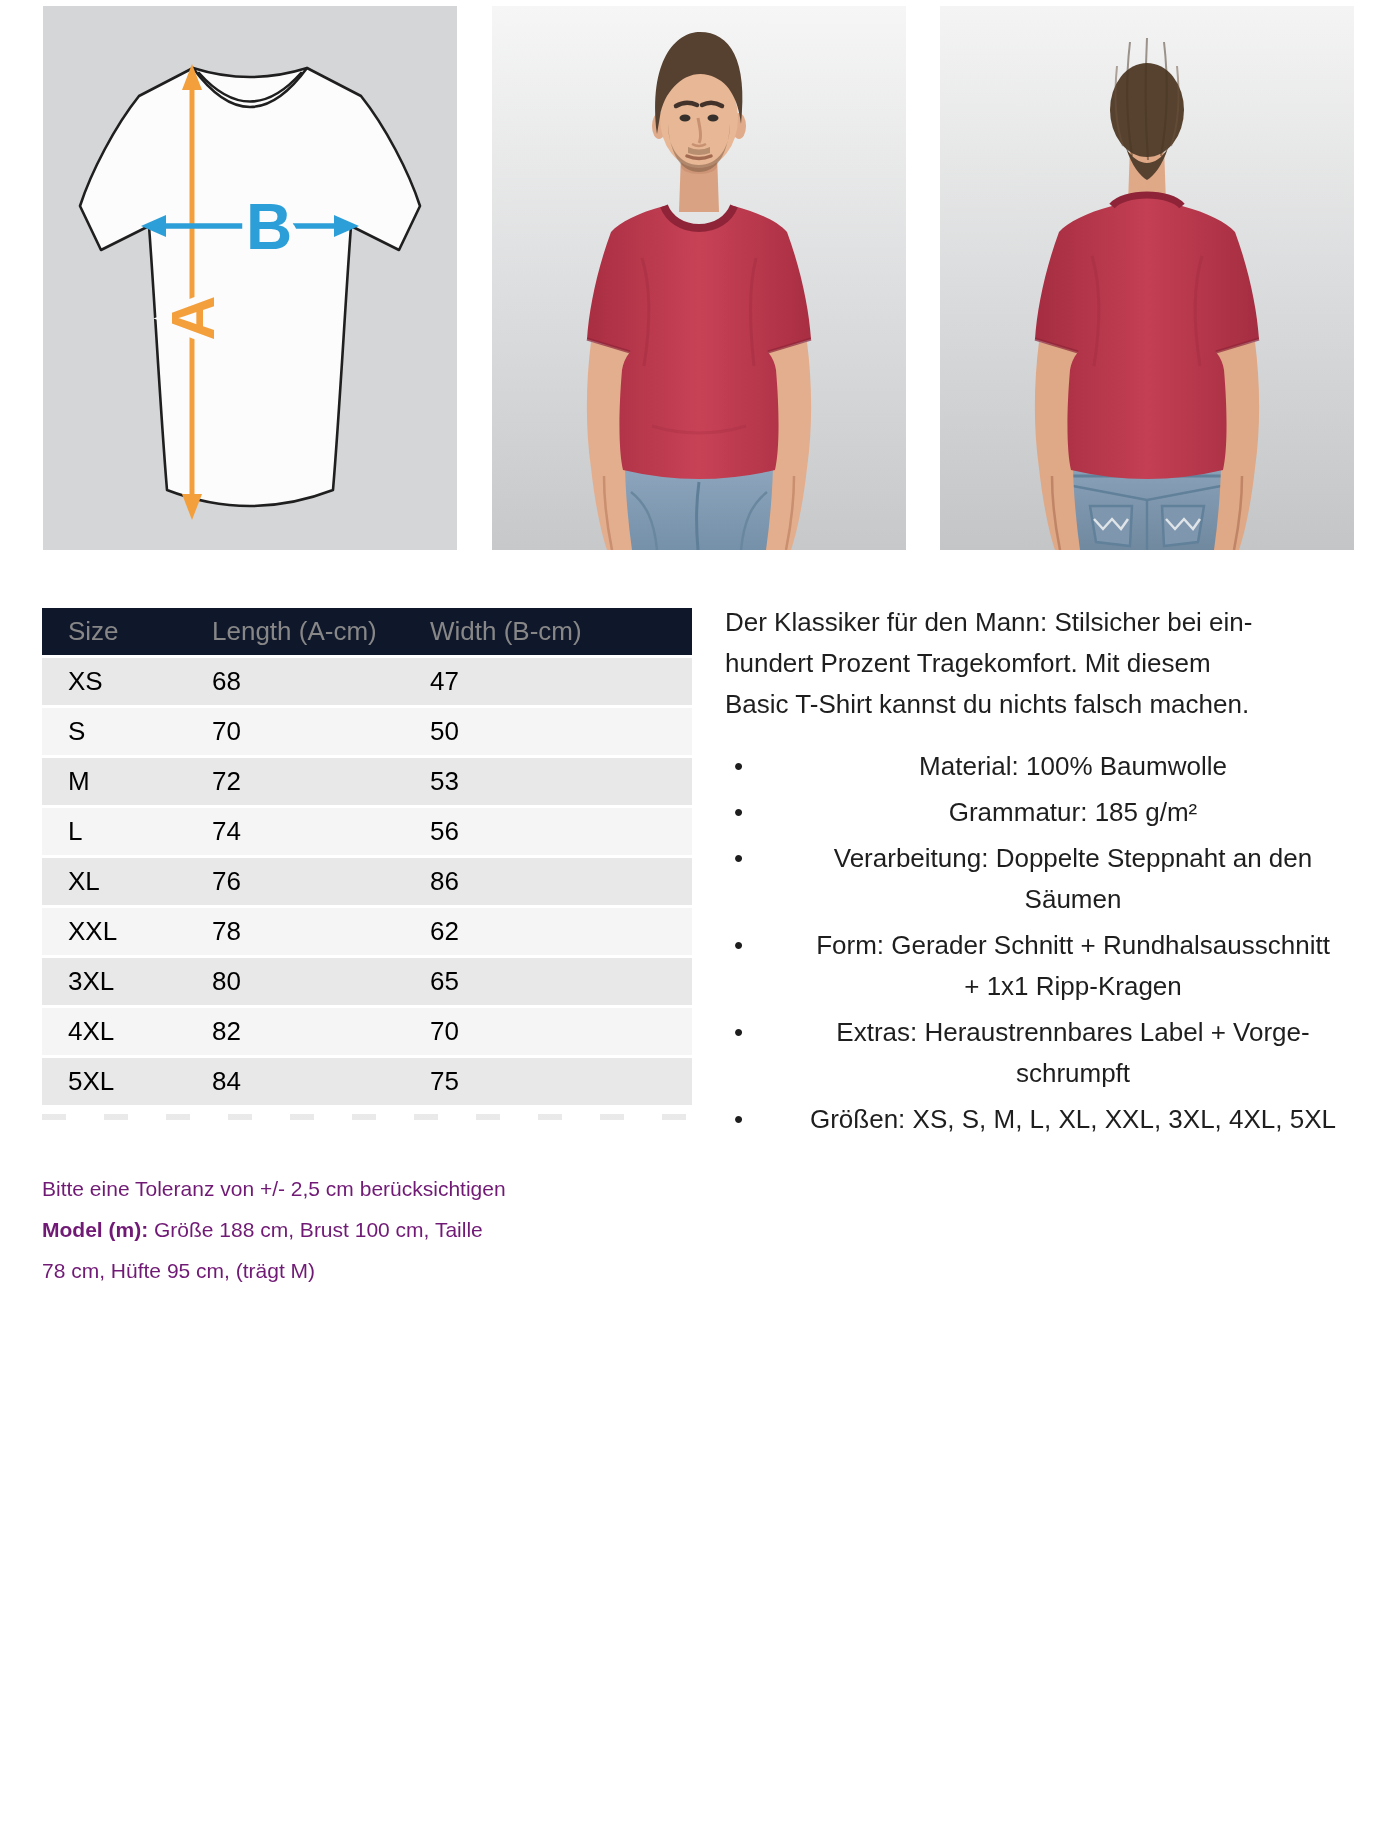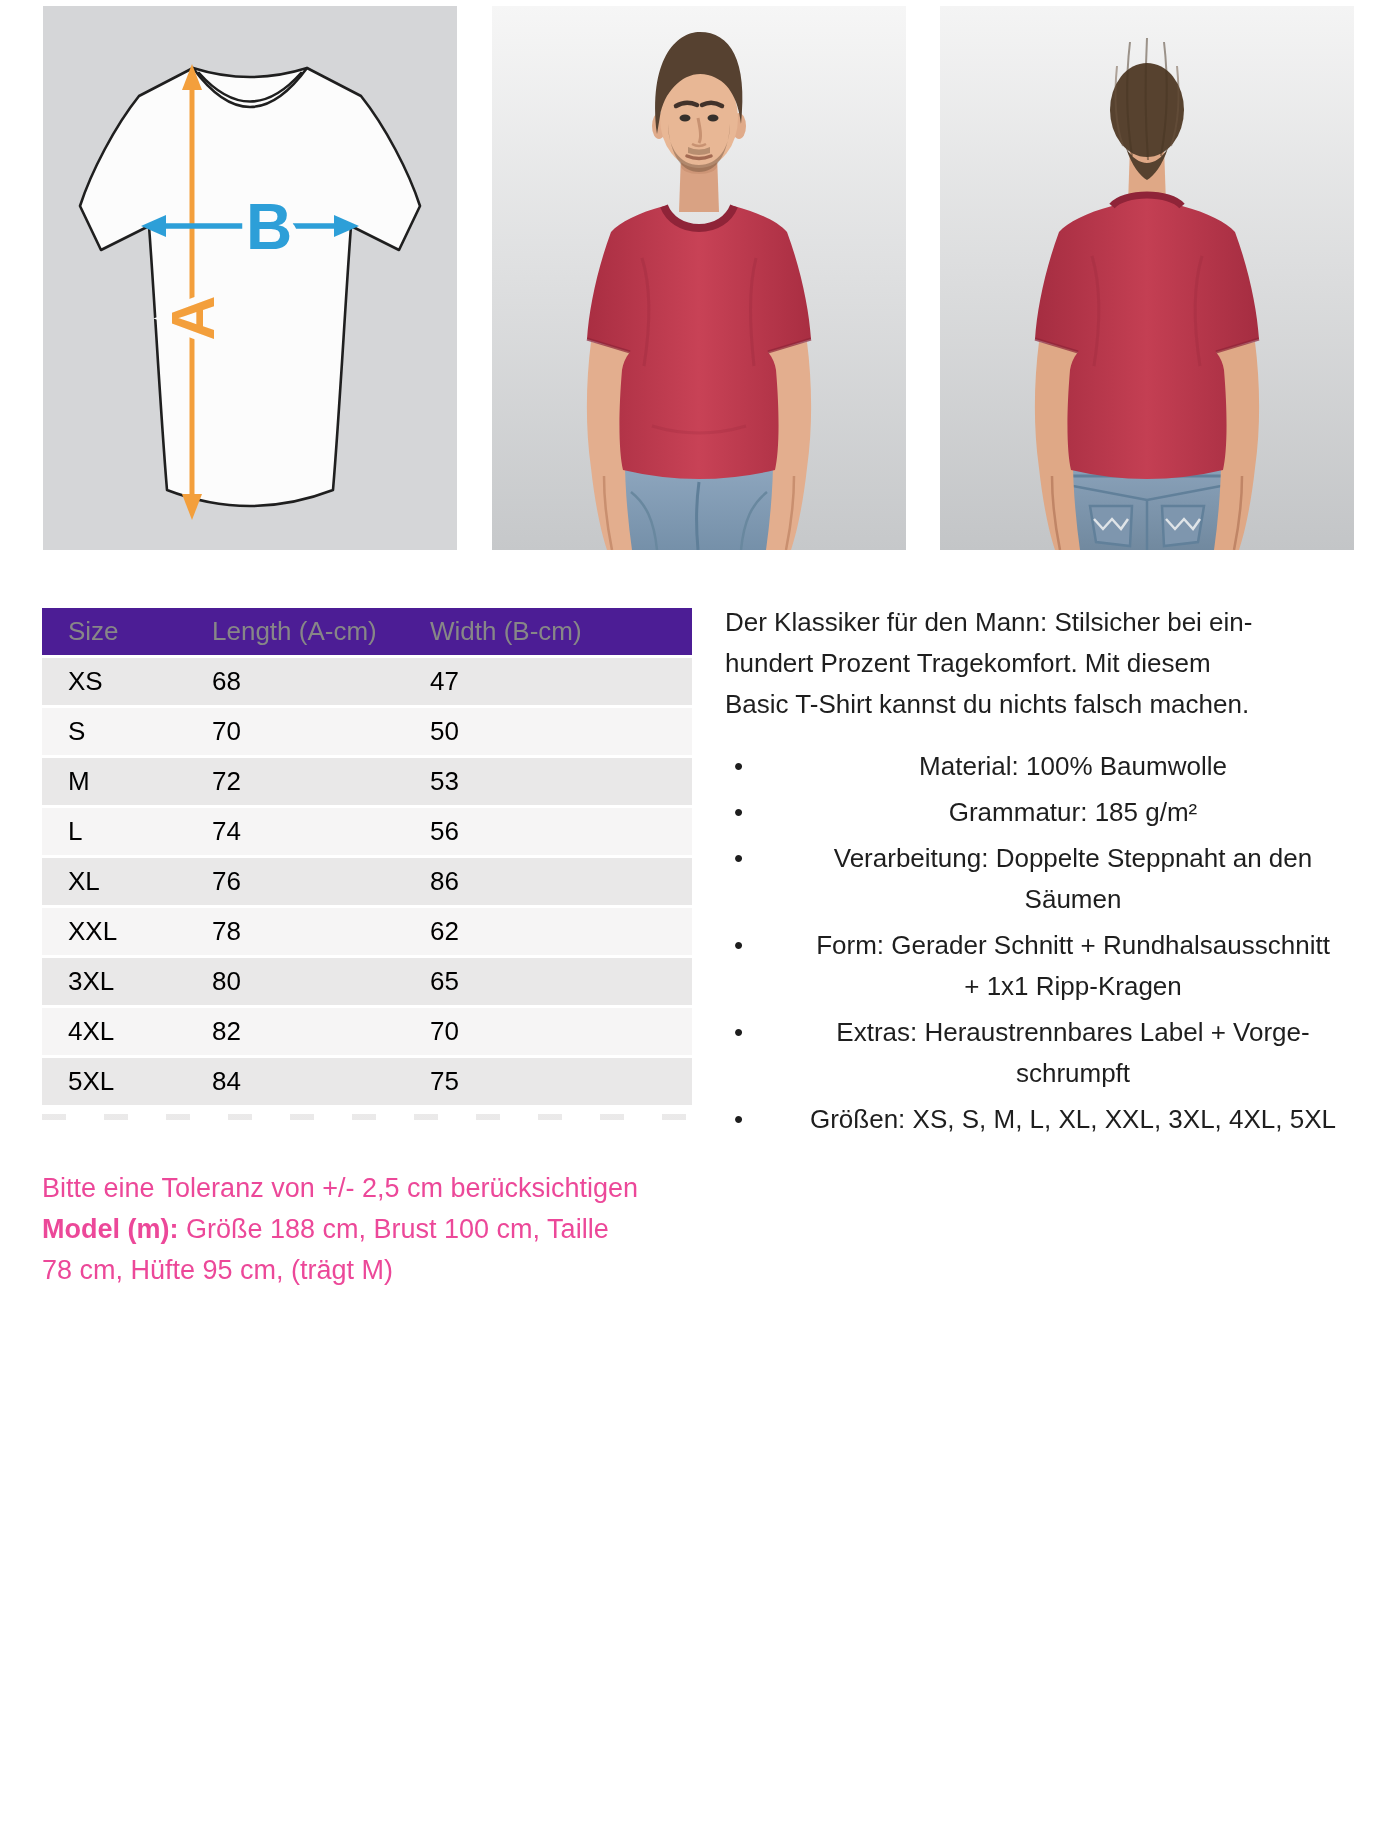--- a/index.html
+++ b/index.html
@@ -14,32 +14,32 @@
   #panel-front   { left:492px; }
   #panel-back    { left:940px; }
 
   
   .size-table-wrap { position:absolute; left:42px; top:605px; width:650px; }
   table.size-table { border-collapse:separate; border-spacing:0 3px; width:650px; table-layout:fixed; }
   table.size-table th, table.size-table td {
     height:47px; font-size:26px; font-weight:400; text-align:left; vertical-align:middle;
     padding:0; overflow:hidden; white-space:nowrap;
   }
-  table.size-table th { background:#4c1d95; color:#878787; }
+  table.size-table th { background:#0f172a; color:#878787; }
   table.size-table td { color:#000000; }
   table.size-table tbody tr:nth-child(odd) td  { background:#e9e8e8; }
   table.size-table tbody tr:nth-child(even) td { background:#f6f5f5; }
   table.size-table th:first-child, table.size-table td:first-child { padding-left:26px; }
   .table-crop-strip {
     position:absolute; left:42px; top:1114px; width:650px; height:6px; opacity:.5;
     background:repeating-linear-gradient(90deg,#d6d4d4 0 24px, transparent 24px 62px);
   }
 
   
-  .notes { position:absolute; left:42px; top:1168px; width:680px; font-size:27px; line-height:41px; color:#ec4899; }
+  .notes { position:absolute; left:42px; top:1168px; width:680px; font-size:21px; line-height:41px; color:#701a75; }
   .notes .model-line { white-space:pre-line; }
   .notes strong { font-weight:700; }
 
   
   .description { position:absolute; left:725px; top:602px; width:660px; font-size:26px; line-height:41px; color:#1e1e1e; }
   .description .intro { white-space:pre-line; }
   .description ul { list-style:none; margin:21px 0 0 0; padding:0;text-align:center; }
   .description li { position:relative; padding-left:36px; margin:0 0 5px 0; white-space:pre-line; }
   .description li::before {
     content:"\2022"; position:absolute; left:9px; top:0; color:#1e1e1e; font-size:26px;

